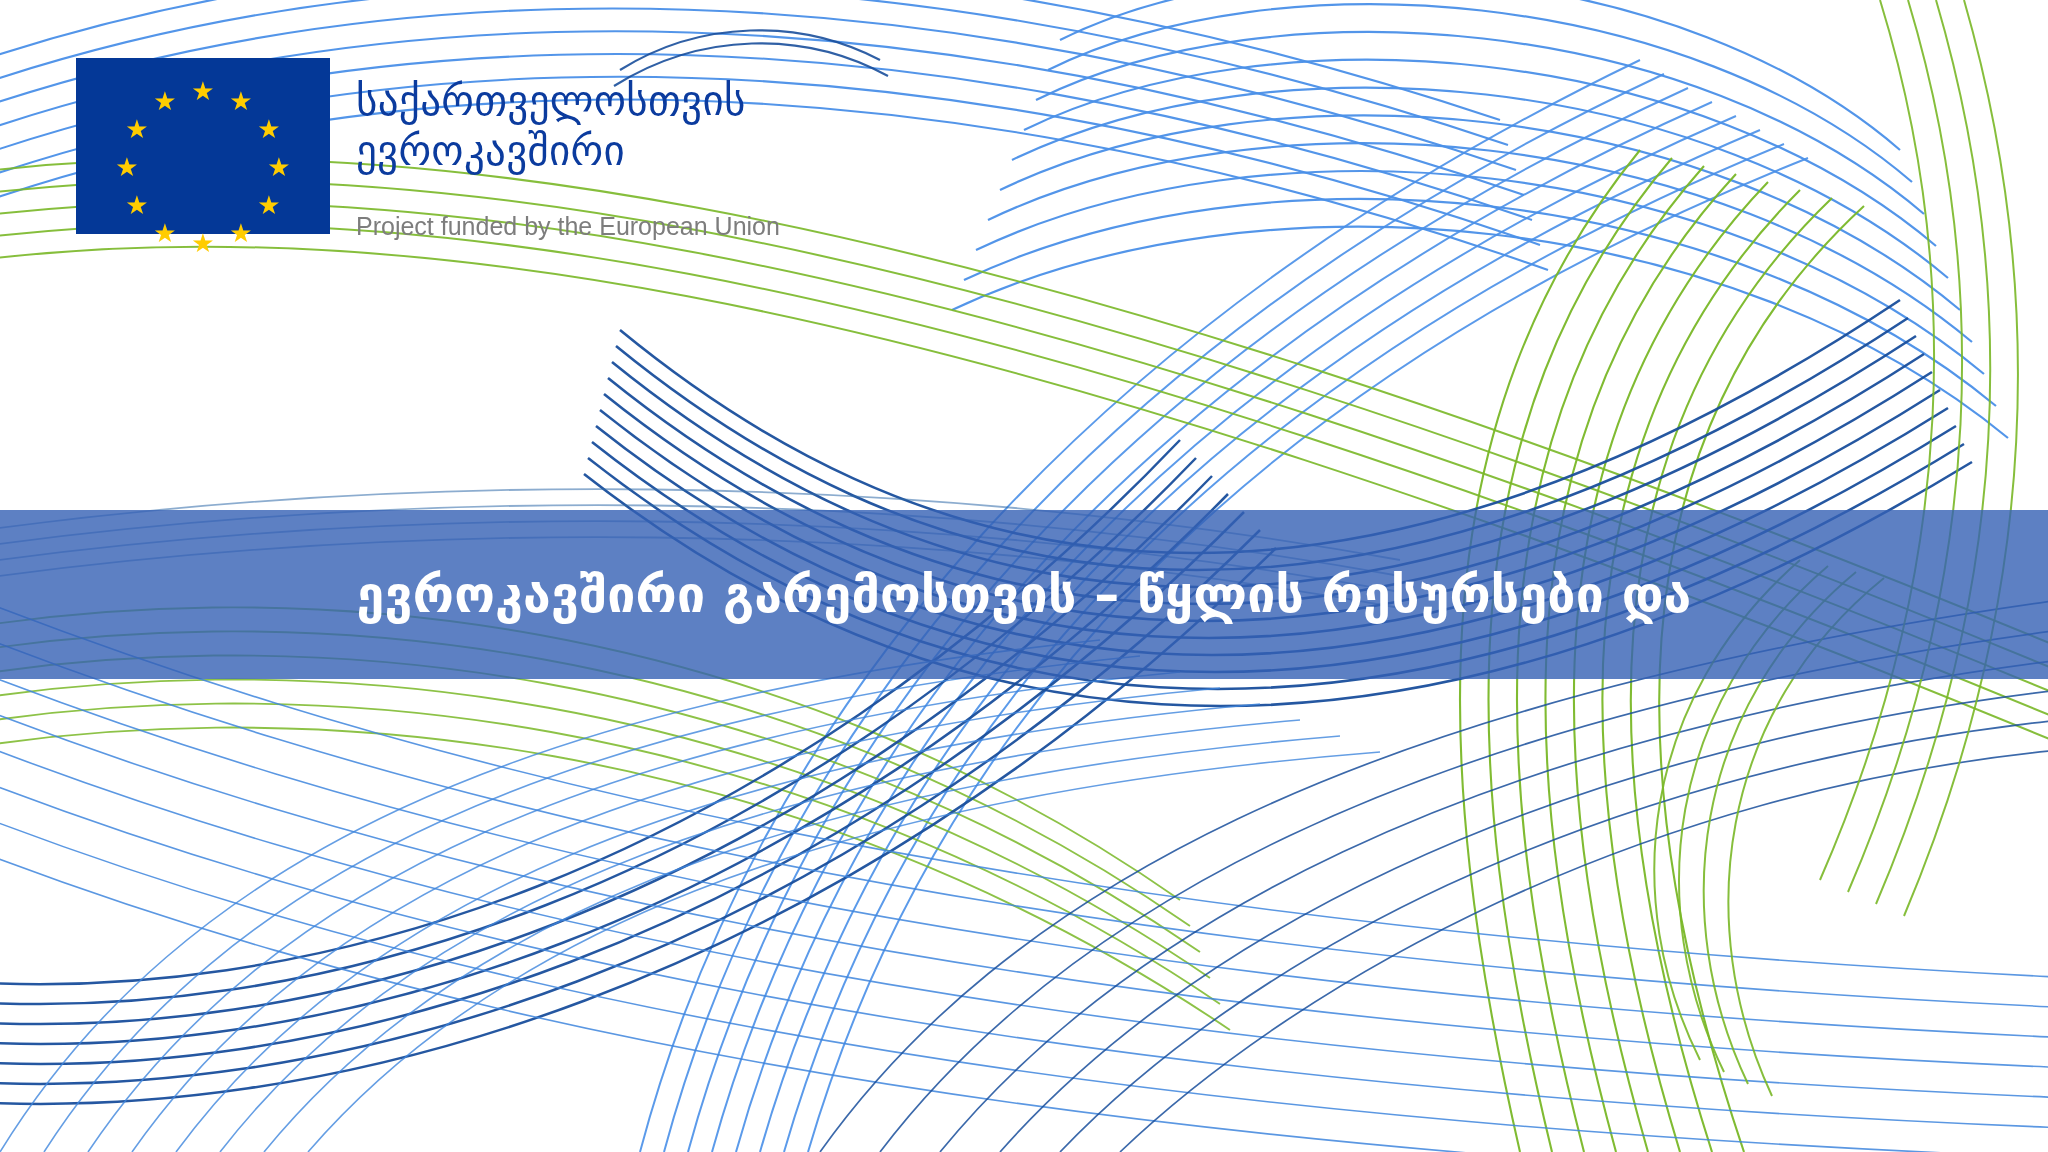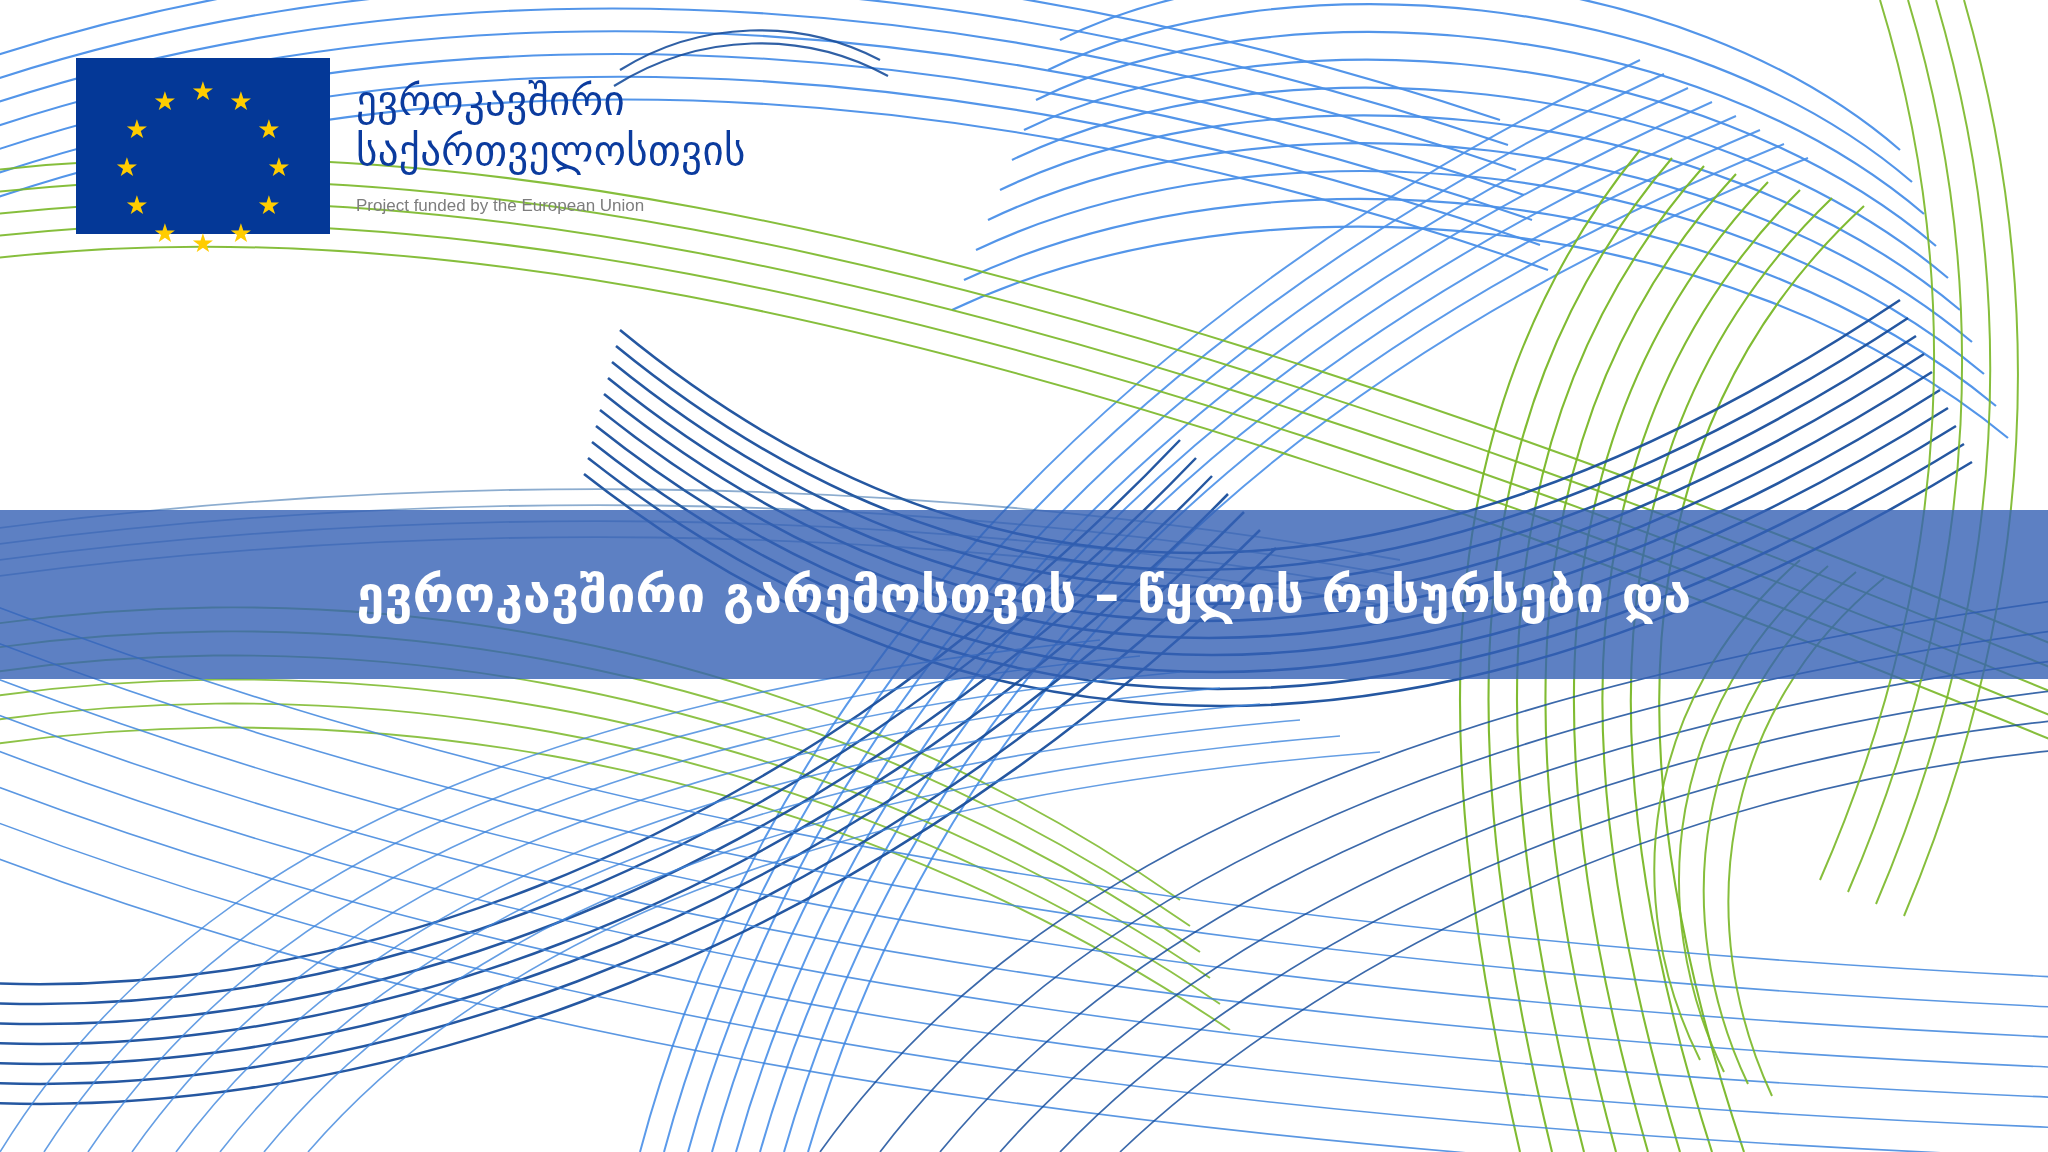--- a/index.html
+++ b/index.html
@@ -29,21 +29,21 @@
     position:absolute; width:26px; height:26px;
     color:#FFCC00; font-size:26px; line-height:26px; text-align:center;
   }
   .eu-words { padding-top:18px; }
   .eu-line {
     font-family:"DejaVu Sans","Liberation Sans",sans-serif;
     font-size:41px; line-height:1.22; color:#0b3b9e;
     font-weight:400; letter-spacing:.3px; white-space:nowrap;
   }
   .eu-sub {
-    margin-top:20px; font-size:17px; color:#7d7d7d;
+    margin-top:36px; font-size:25px; color:#7d7d7d;
     font-family:"Liberation Sans",sans-serif; white-space:nowrap;
   }
 
   
   .title-band {
     position:absolute; left:0; top:510px; width:2048px; height:169px;
     background:rgba(52,96,180,0.80);
     z-index:5;
     display:flex; align-items:center; justify-content:center;
   }
@@ -234,22 +234,22 @@
       <span class="eu-star" style="left:180px;top:134px;">★</span>
       <span class="eu-star" style="left:152px;top:162px;">★</span>
       <span class="eu-star" style="left:114px;top:172px;">★</span>
       <span class="eu-star" style="left:76px;top:162px;">★</span>
       <span class="eu-star" style="left:48px;top:134px;">★</span>
       <span class="eu-star" style="left:38px;top:96px;">★</span>
       <span class="eu-star" style="left:48px;top:58px;">★</span>
       <span class="eu-star" style="left:76px;top:30px;">★</span>
     </div>
     <div class="eu-words">
+      <div class="eu-line">საქართველოსთვის</div>
       <div class="eu-line">ევროკავშირი</div>
-      <div class="eu-line">საქართველოსთვის</div>
       <div class="eu-sub">Project funded by the European Union</div>
     </div>
   </div>
 
   <div class="title-band">
     <div class="title-text">
       <div>ევროკავშირი გარემოსთვის – წყლის რესურსები და</div>
     </div>
   </div>
 

